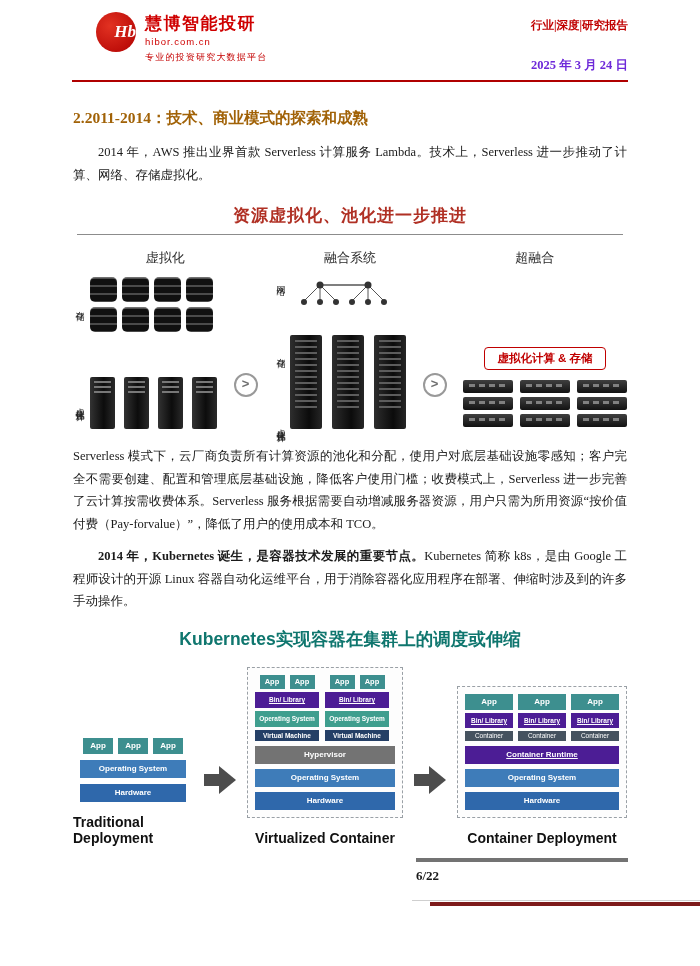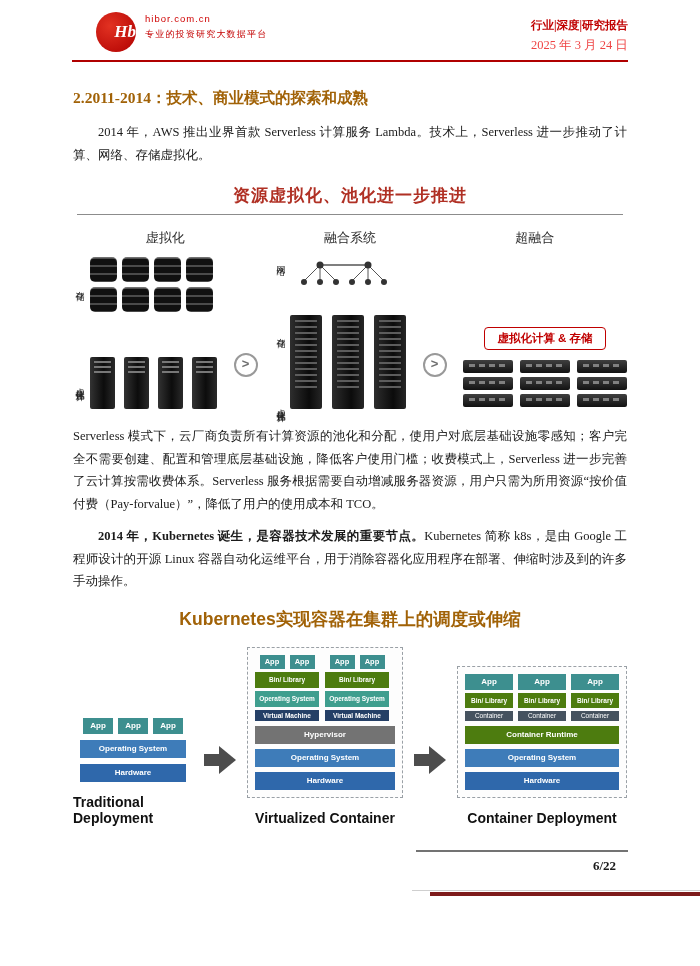--- a/index.html
+++ b/index.html
@@ -8,23 +8,23 @@
 
   
   .header{display:flex;justify-content:space-between;align-items:flex-start;padding:12px 72px 4px 96px;}
   .logo{display:flex;gap:9px;}
   .logo-circle{width:40px;height:40px;border-radius:50%;flex:0 0 auto;
       background:radial-gradient(circle at 35% 35%, #e23222, #b00000);
       color:#fff;font:italic bold 17px/40px "Liberation Serif",serif;text-align:right;}
   .logo-name{font-weight:bold;color:#cf0000;font-size:17px;letter-spacing:1.5px;}
   .logo-domain{color:#cf0000;font-size:9.5px;letter-spacing:1px;margin-top:1px;font-family:"Liberation Sans",sans-serif;}
   .logo-tagline{color:#c40000;font-size:9px;margin-top:4px;letter-spacing:1.2px;}
-  .header-right{text-align:left;padding-top:6px;}
+  .header-right{text-align:center;padding-top:6px;}
   .header-category{color:#c00000;font-size:11.5px;font-weight:bold;}
-  .header-date{font-weight:normal;font-size:12.5px;margin-top:4px;color:#ef4444;}
+  .header-date{font-weight:bold;font-size:12.5px;margin-top:24px;color:#6d28d9;}
   .header-rule{height:2px;background:#b00000;margin:2px 72px 0;}
 
   
   .main{padding:0 73px;}
   .section-heading{color:#a16207;font-size:15.5px;font-weight:bold;margin:26px 0 12px;}
   .para{font-size:12.5px;line-height:1.8;text-align:justify;margin:0 0 10px;}
   .indent{text-indent:2em;}
   .bold{font-weight:bold;}
 
   
@@ -61,31 +61,31 @@
   .rack-grid{display:grid;grid-template-columns:repeat(3,50px);gap:4px 7px;}
   .runit{height:13px;border-radius:2px;background:linear-gradient(180deg,#3f3f3f,#121212);}
   .runit::before{content:"";display:block;margin:4px 6px 0;height:3px;
       background:repeating-linear-gradient(90deg,#808080 0 6px,transparent 6px 10px);}
   .circ-arrow{width:20px;height:20px;border-radius:50%;border:2px solid #999;color:#6e6e6e;
       font:bold 13px/17px "Liberation Sans",sans-serif;text-align:center;align-self:flex-end;
       margin:0 2px 32px;flex:0 0 auto;}
 
   
   .fig2{margin:14px 0 0;}
-  .fig2-title{text-align:center;color:#a16207;font-weight:bold;font-size:17.5px;
+  .fig2-title{text-align:center;color:#0f766e;font-weight:bold;font-size:17.5px;
       font-family:"Liberation Sans",sans-serif;margin-bottom:16px;}
   .fig2-body{display:flex;justify-content:center;align-items:flex-end;gap:9px;font-family:"Liberation Sans",sans-serif;}
   .dep{display:flex;flex-direction:column;align-items:center;}
   .stack{display:flex;flex-direction:column;gap:5px;}
   .dashed{border:1.5px dashed #9aa0a6;padding:7px;background:#fdfdfd;}
   .bar{height:18px;color:#fff;font-size:8px;font-weight:bold;display:flex;align-items:center;justify-content:center;}
   .apps-row{display:flex;gap:5px;justify-content:center;}
   .app{width:30px;height:16px;background:#3d8f8f;color:#fff;font-size:8px;font-weight:bold;
       display:flex;align-items:center;justify-content:center;}
-  .os{background:#3e7cb9;}  .hw{background:#2f68ab;}  .hyper{background:#737373;}  .teal{background:#4d7c0f;}
+  .os{background:#3e7cb9;}  .hw{background:#2f68ab;}  .hyper{background:#737373;}  .teal{background:#4c1d95;text-decoration:underline;}
   .vm-strip{height:11px;background:#243f66;color:#fff;font-size:6.5px;font-weight:bold;
       display:flex;align-items:center;justify-content:center;}
   .cont-strip{height:10px;background:#45525f;color:#fff;font-size:6.5px;
       display:flex;align-items:center;justify-content:center;}
   .vms-row{display:flex;gap:6px;}
   .vm{display:flex;flex-direction:column;gap:3px;width:64px;}
   .vm .app{width:25px;height:14px;font-size:7.5px;}
   .vm .bar{height:16px;font-size:6.5px;}
   .conts-row{display:flex;gap:5px;}
   .cont{display:flex;flex-direction:column;gap:3px;width:48px;}
@@ -96,35 +96,36 @@
   .dep-trad .stack{gap:6px;}
   .w-full-virt{width:140px;}
   .w-full-cont{width:154px;}
   .big-arrow{position:relative;width:36px;height:28px;margin-bottom:52px;flex:0 0 auto;}
   .big-arrow::before{content:"";position:absolute;left:2px;top:8px;width:15px;height:12px;background:#4d4d4d;}
   .big-arrow::after{content:"";position:absolute;left:17px;top:0;width:0;height:0;
       border-top:14px solid transparent;border-bottom:14px solid transparent;border-left:17px solid #4d4d4d;}
 
   
   .footer{position:absolute;left:0;right:0;top:846px;}
-  .pagenum-wrap{width:212px;margin:4px 72px 0 auto;border-top:2px solid #737373;text-align:right;
+  .pagenum-wrap{width:212px;margin:12px 72px 0 auto;border-top:4px solid #737373;text-align:left;
       padding:4px 12px 0 0;box-sizing:border-box;}
   .pagenum{font-weight:bold;font-size:13px;}
   .footer-thin{height:1px;background:#cfcfcf;width:288px;margin:16px 0 0 auto;}
   .footer-maroon{height:4px;background:#7e1b1b;width:270px;margin:1px 0 0 auto;}
 </style>
 </head>
 <body>
 
 <div class="page">
 
   <div class="header">
     <div class="logo">
       <div class="logo-circle">Hb</div>
       <div>
+        <div class="logo-name">慧博智能投研</div>
         <div class="logo-domain">hibor.com.cn</div>
         <div class="logo-tagline">专业的投资研究大数据平台</div>
       </div>
     </div>
     <div class="header-right">
       <div class="header-category">行业|深度|研究报告</div>
       <div class="header-date">2025 年 3 月 24 日</div>
     </div>
   </div>
   <div class="header-rule"></div>

